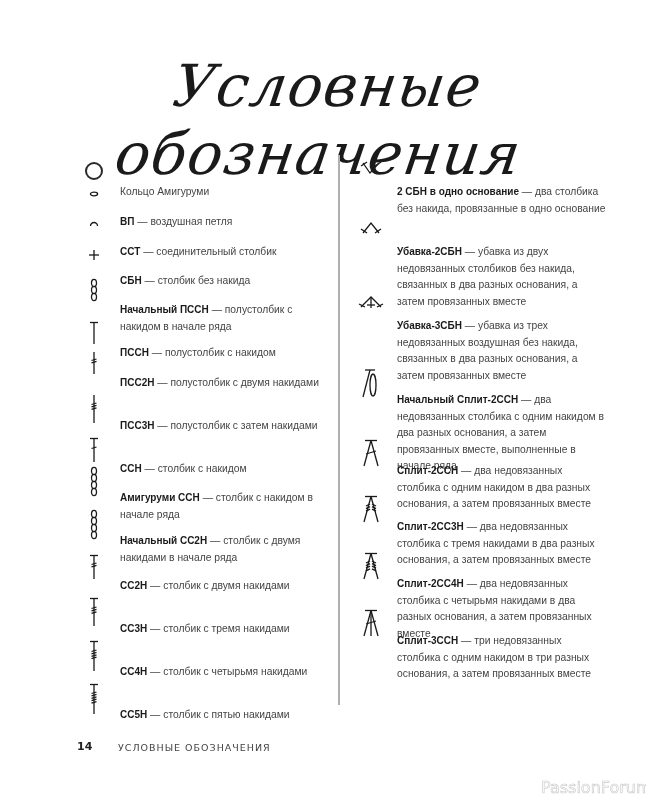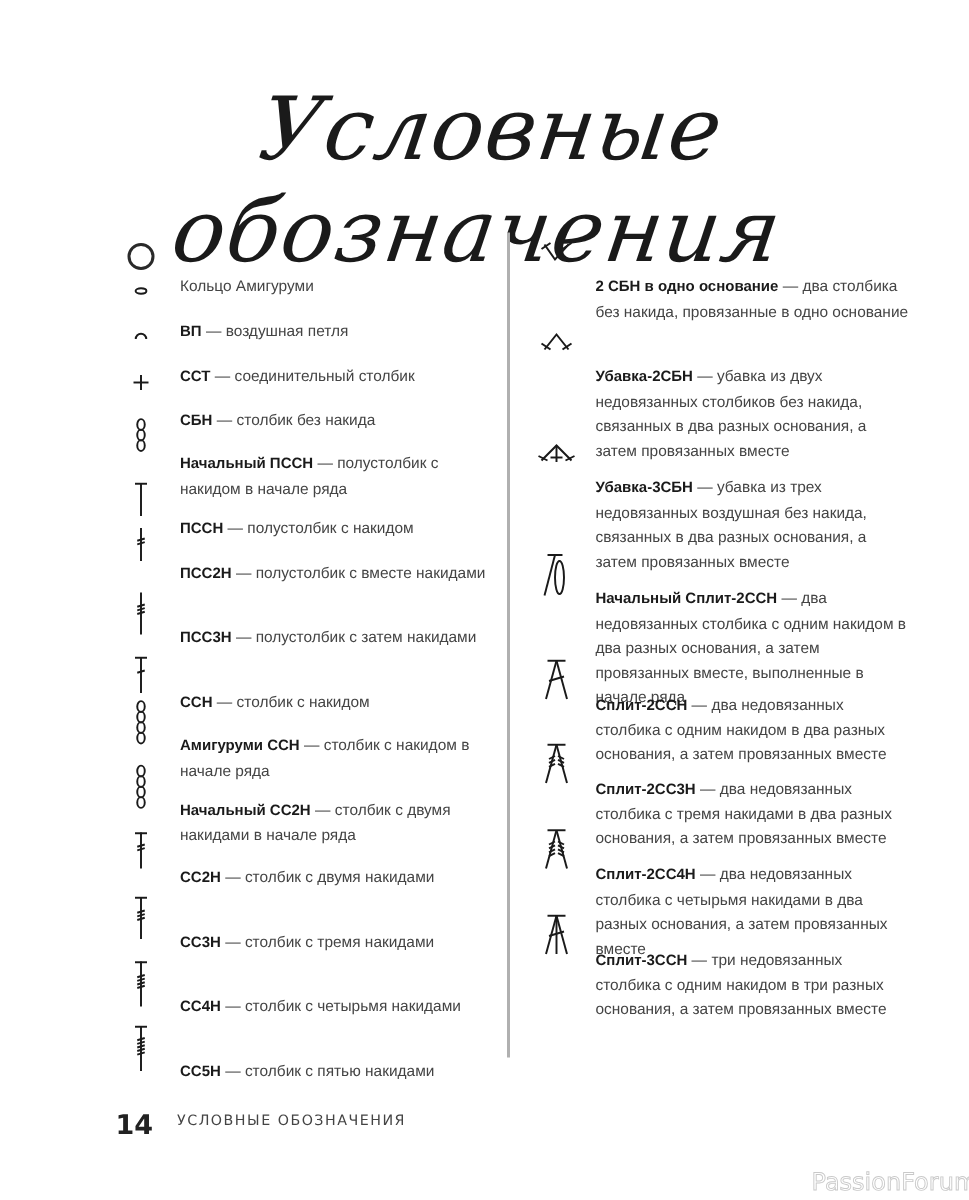--- a/index.html
+++ b/index.html
@@ -11,21 +11,21 @@
     color:#1a1a1a; letter-spacing:1px; transform:skewX(-8deg);
   }
   .divider { position:absolute; left:338px; top:155px; width:1.5px; height:550px; background:#b0b0b0; }
   .col { position:absolute; }
   .icon { position:absolute; width:28px; display:flex; justify-content:center; }
   .icon svg { overflow:visible; }
   .txt { font-size:10.3px; line-height:16.5px; color:#444; font-family:Liberation Sans, sans-serif;margin-top:24px; }
   .txt b { color:#1a1a1a; font-weight:bold; font-size:10px; }
   .left .txt { position:absolute; left:120px; width:210px; }
   .right .txt { position:absolute; left:397px; width:210px; }
-  .footer-num { position:absolute; left:77px; top:740px; font-family:"DejaVu Sans", sans-serif; font-weight:bold; font-size:18px; color:#222; }
+  .footer-num { position:absolute; left:77px; top:740px; font-family:"DejaVu Sans", sans-serif; font-weight:bold; font-size:11px; color:#222; }
   .footer-lbl { position:absolute; left:118px; top:742px; font-family:"DejaVu Sans", sans-serif; font-size:9.5px; letter-spacing:1px; color:#444; }
   .watermark { position:absolute; left:541px; top:778px; font-family:"DejaVu Sans", sans-serif; font-size:16px; color:#fff;
     -webkit-text-stroke:0.6px #c9c9c9; }
 </style>
 </head>
 <body>
 
 <div class="title">Условные обозначения</div>
 <div class="divider"></div>
 
@@ -70,21 +70,21 @@
       </svg>
     </div>
     <div class="txt" style="top: 321px;"><b>ПССН</b><span> — </span><span>полустолбик с накидом</span></div>
     <div class="icon" style="left: 80px; top: 352px;">
       <svg width="14" height="22">
         <line x1="7" y1="0" x2="7" y2="22" stroke="#1a1a1a" fill="none" stroke-width="1.3"></line>
         <line x1="4.5" y1="8.5" x2="9.5" y2="7" stroke="#1a1a1a" fill="none" stroke-width="1.3"></line>
         <line x1="4.5" y1="10.9" x2="9.5" y2="9.4" stroke="#1a1a1a" fill="none" stroke-width="1.3"></line>
       </svg>
     </div>
-    <div class="txt" style="top: 351px;"><b>ПСС2Н</b><span> — </span><span>полустолбик с вместе накидами</span></div>
+    <div class="txt" style="top: 351px;"><b>ПСС2Н</b><span> — </span><span>полустолбик с двумя накидами</span></div>
     <div class="icon" style="left: 80px; top: 395px;">
       <svg width="14" height="28">
         <line x1="7" y1="0" x2="7" y2="28" stroke="#1a1a1a" fill="none" stroke-width="1.3"></line>
         <line x1="4.5" y1="9.5" x2="9.5" y2="8" stroke="#1a1a1a" fill="none" stroke-width="1.3"></line>
         <line x1="4.5" y1="11.9" x2="9.5" y2="10.4" stroke="#1a1a1a" fill="none" stroke-width="1.3"></line>
         <line x1="4.5" y1="14.3" x2="9.5" y2="12.8" stroke="#1a1a1a" fill="none" stroke-width="1.3"></line>
       </svg>
     </div>
     <div class="txt" style="top: 394px;"><b>ПСС3Н</b><span> — </span><span>полустолбик с затем накидами</span></div>
     <div class="icon" style="left: 80px; top: 438px;">

